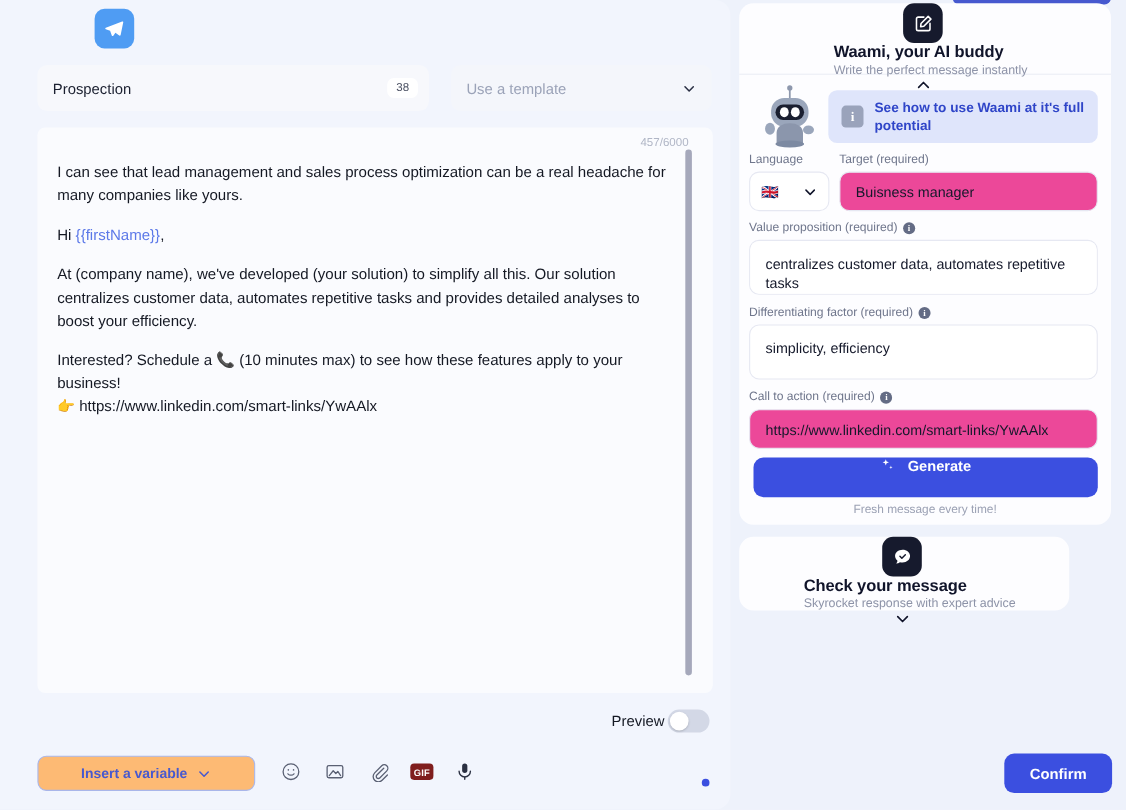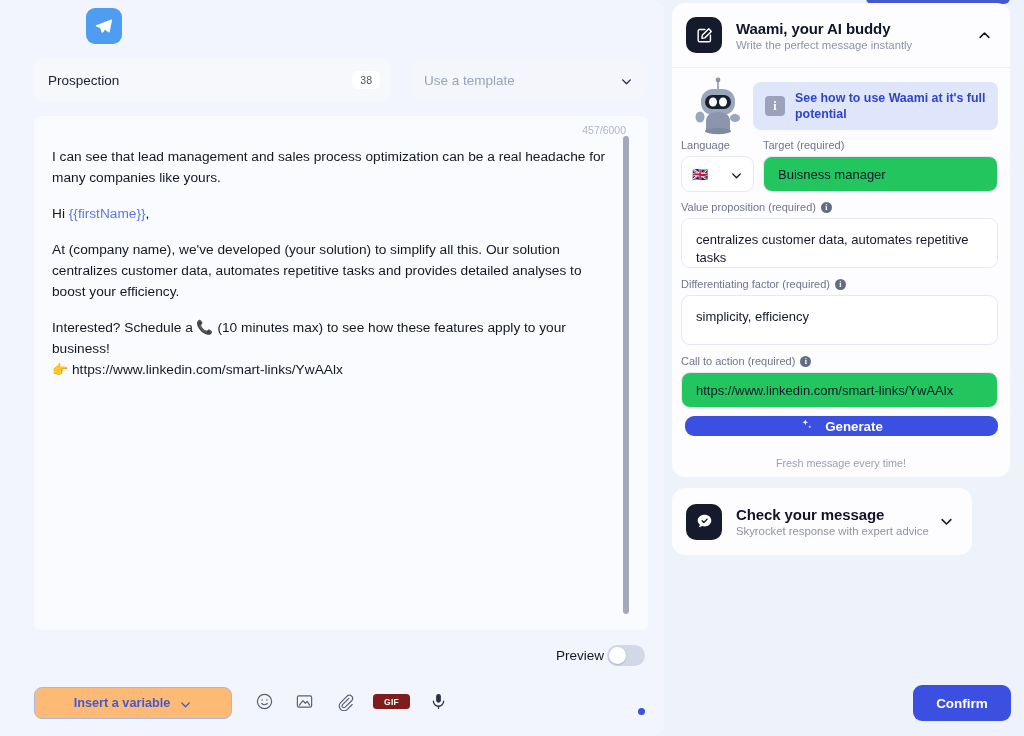--- a/index.html
+++ b/index.html
@@ -126,21 +126,21 @@
     position: absolute; left: 253px; top: 690px;
     display: flex; align-items: center; gap: 17px;
   }
   .tool-ico {
     width: 23px; height: 23px;
     display: flex; align-items: center; justify-content: center;
     cursor: pointer;
   }
   .tool-ico svg { width: 19px; height: 19px; }
   .gif-ico {
-    width: 37px; height: 15px; border-radius: 3.5px;
+    width: 21px; height: 15px; border-radius: 3.5px;
     background: #7f1d1d; color: #fff;
     font-size: 8.5px; font-weight: bold;
     display: flex; align-items: center; justify-content: center;
     letter-spacing: .2px;
   }
 
   .confirm-btn {
     position: absolute; left: 913px; top: 685px;
     width: 98px; height: 36px; border-radius: 9px;
     background: #3b4fe0; color: #ffffff;
@@ -159,20 +159,21 @@
   .waami-card {
     position: absolute; left: 672px; top: 3px;
     width: 338px; height: 474px;
     background: #fdfdff; border-radius: 13px;
   }
   .card-head {
     position: relative; height: 65px;
     display: flex; align-items: center; padding: 0 18px 0 14px;
     border-bottom: 1px solid #eceef6;
     cursor: pointer;
+    flex-direction: column;
   }
   .head-badge {
     width: 36px; height: 36px; border-radius: 10px;
     background: #161a2d; flex: none;
     display: flex; align-items: center; justify-content: center;
   }
   .head-badge svg { width: 19px; height: 19px; }
   .head-text { margin-left: 14px; flex: 1; }
   .head-title { font-size: 15px; font-weight: bold; color: #10142a; letter-spacing: -.1px; }
   .head-sub { font-size: 11.3px; color: #8d93a8; margin-top: 2px; }
@@ -218,21 +219,21 @@
     display: flex; align-items: center; gap: 5px;
   }
   .info-dot {
     width: 11px; height: 11px; border-radius: 50%;
     background: #646c85; color: #fff;
     font-size: 8px; font-weight: bold;
     font-family: "Liberation Serif", serif;
     display: flex; align-items: center; justify-content: center;
   }
   .fld-input {
-    position: absolute; background: #22c55e;
+    position: absolute; background: #ec4899;
     border: 1px solid #e6e8f2; border-radius: 9px;
     font-family: "Liberation Sans", sans-serif;
     font-size: 13px; color: #14182a;
     padding: 0 14px; outline: none;
   }
   .fld-area {
     position: absolute; background: #fff;
     border: 1px solid #e6e8f2; border-radius: 9px;
     font-family: "Liberation Sans", sans-serif;
     font-size: 13px; color: #14182a;
@@ -242,25 +243,25 @@
   #l-target  { left: 91px; top: 136px; }
   #l-value   { left: 9px;  top: 198px; }
   #f-value   { left: 9px;  top: 215px; width: 317px; height: 50px; }
   #l-diff    { left: 9px;  top: 275px; }
   #f-diff    { left: 9px;  top: 292px; width: 317px; height: 50px; }
   #l-cta     { left: 9px;  top: 352px; }
   #f-cta     { left: 9px;  top: 369px; width: 317px; height: 36px; }
 
   .gen-btn {
     position: absolute; left: 13px; top: 413px;
-    width: 313px; height: 20px; border-radius: 9px;
+    width: 313px; height: 36px; border-radius: 9px;
     background: #3b4fe0; color: #fff; border: none; cursor: pointer;
     font-family: "Liberation Sans", sans-serif;
     font-size: 13.3px; font-weight: bold;
-    display: flex; align-items: center; justify-content: center; gap: 11px;
+    display: flex; justify-content: center; gap: 11px;
   }
   .gen-caption {
     position: absolute; left: 0; top: 454px; width: 338px;
     text-align: center; font-size: 10.8px; color: #9ba1b4;
   }
 
   .check-card {
     position: absolute; left: 672px; top: 488px;
     width: 300px; height: 67px;
     background: #fdfdff; border-radius: 13px;

